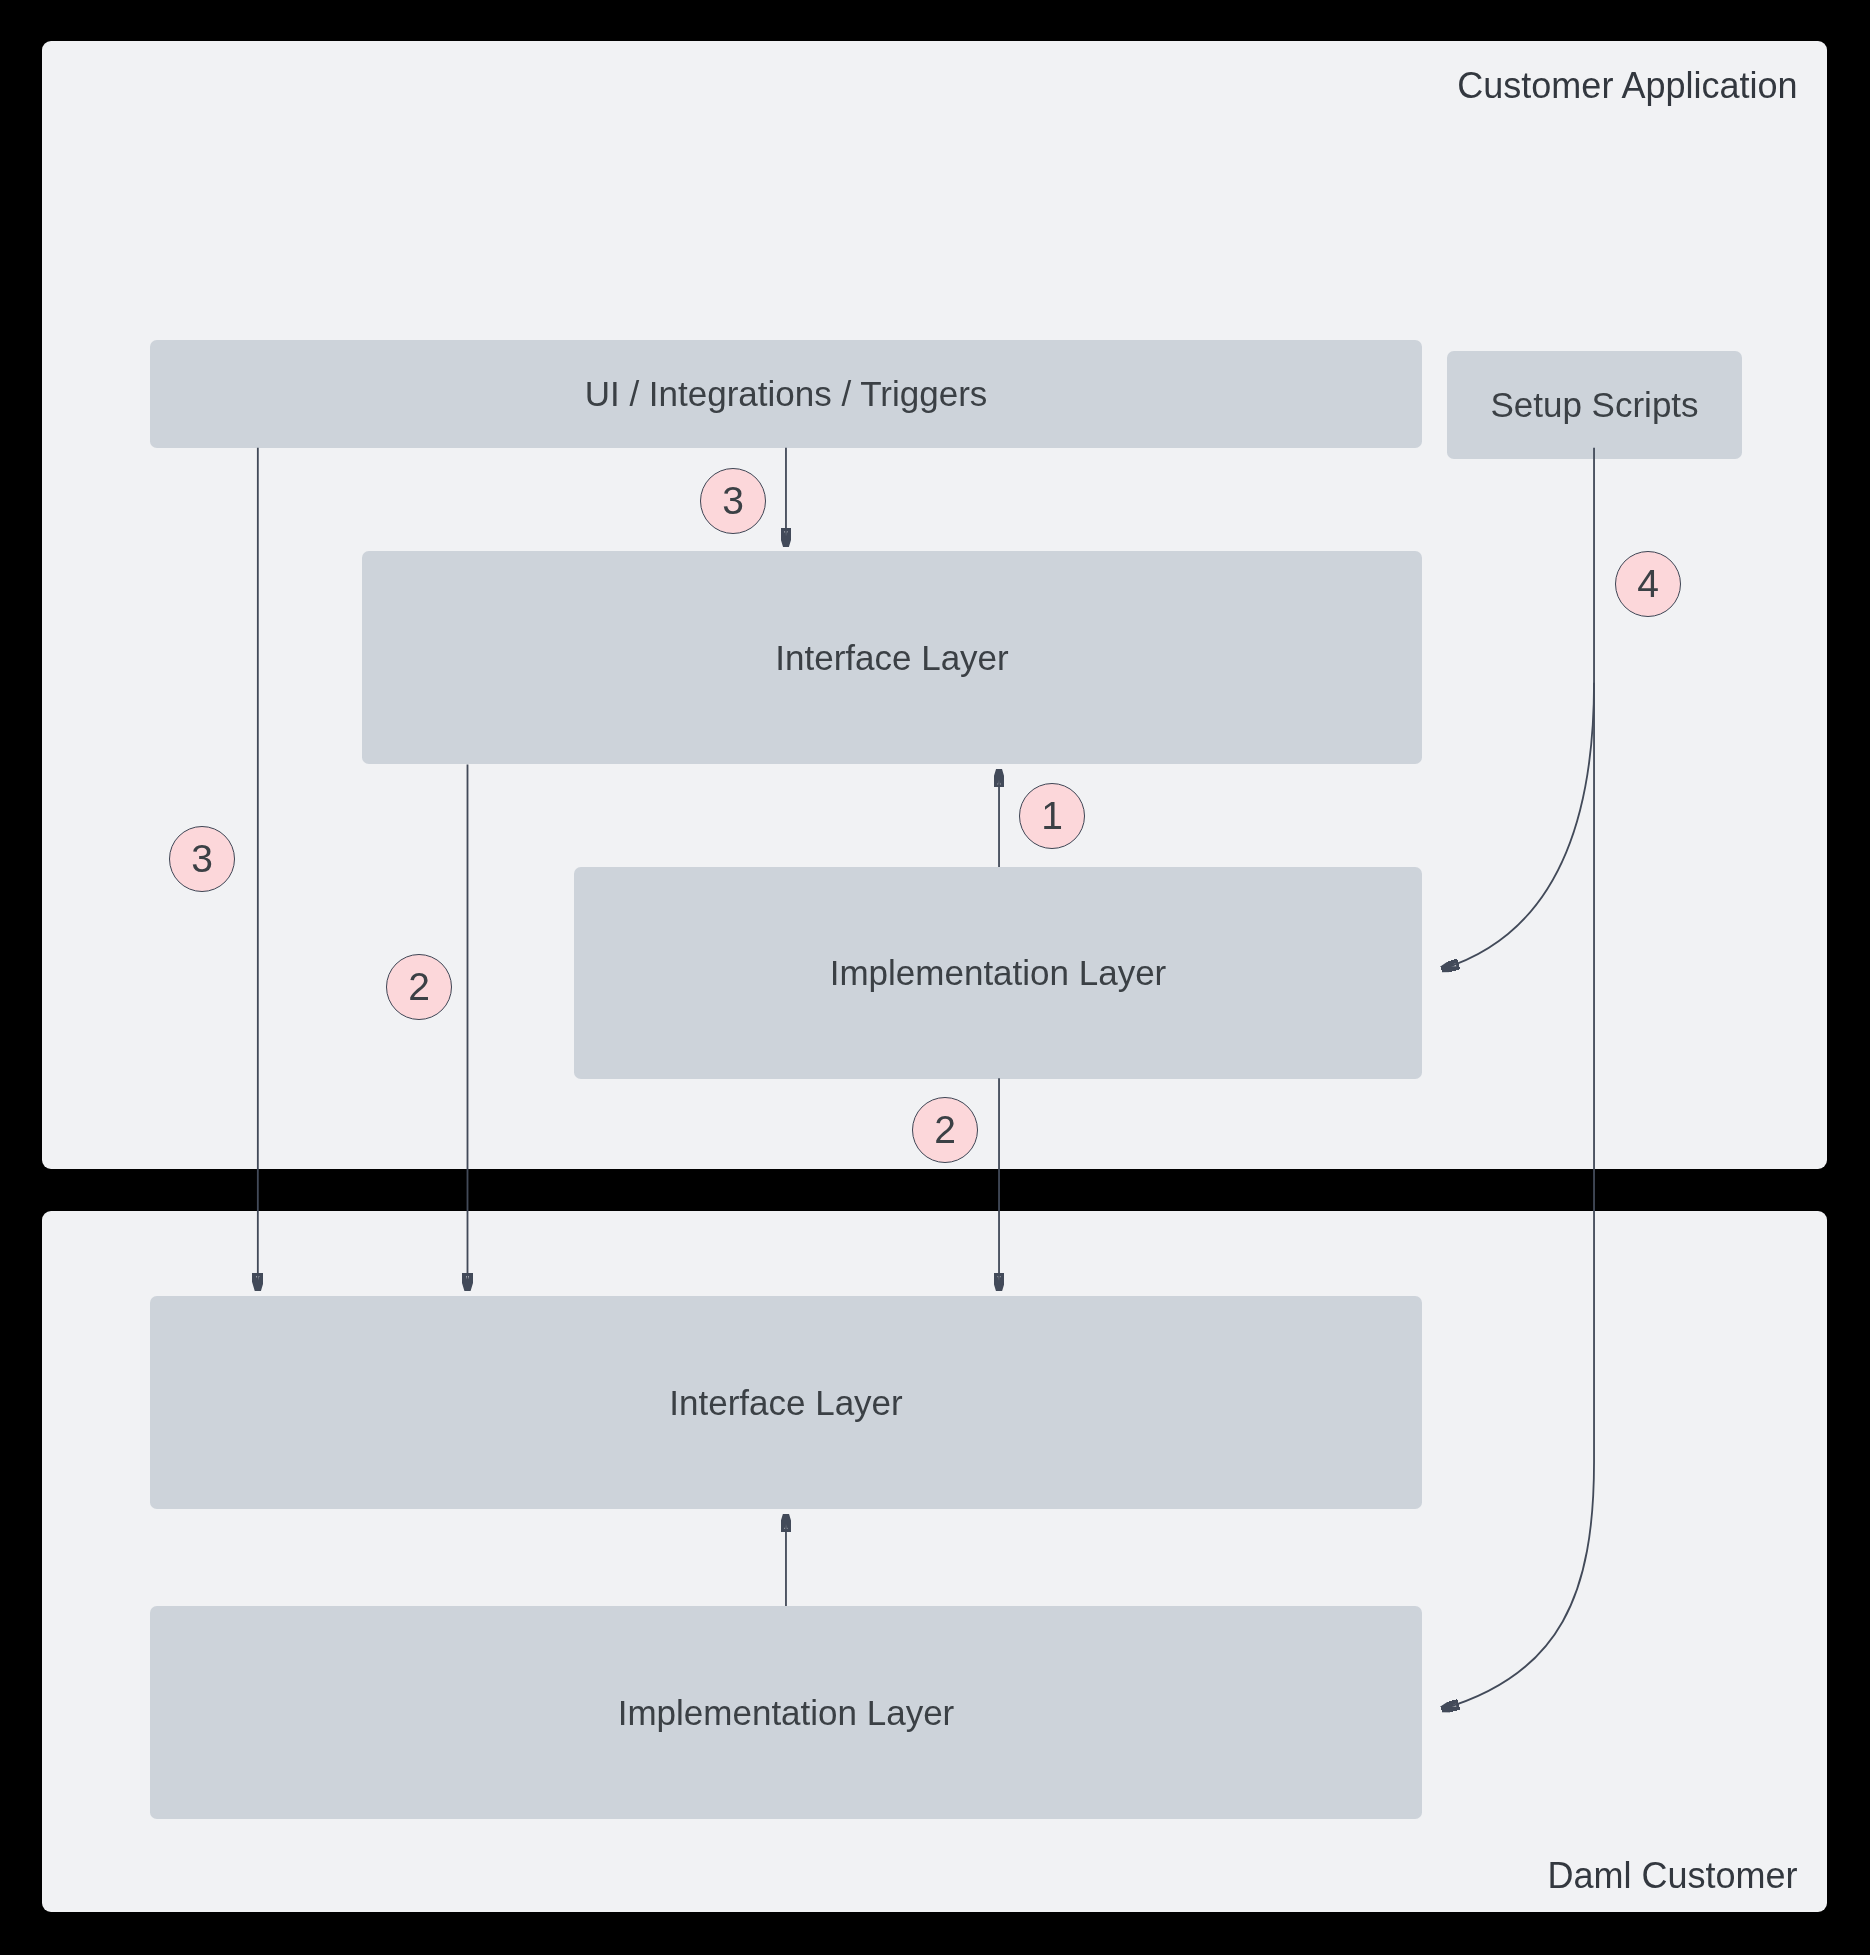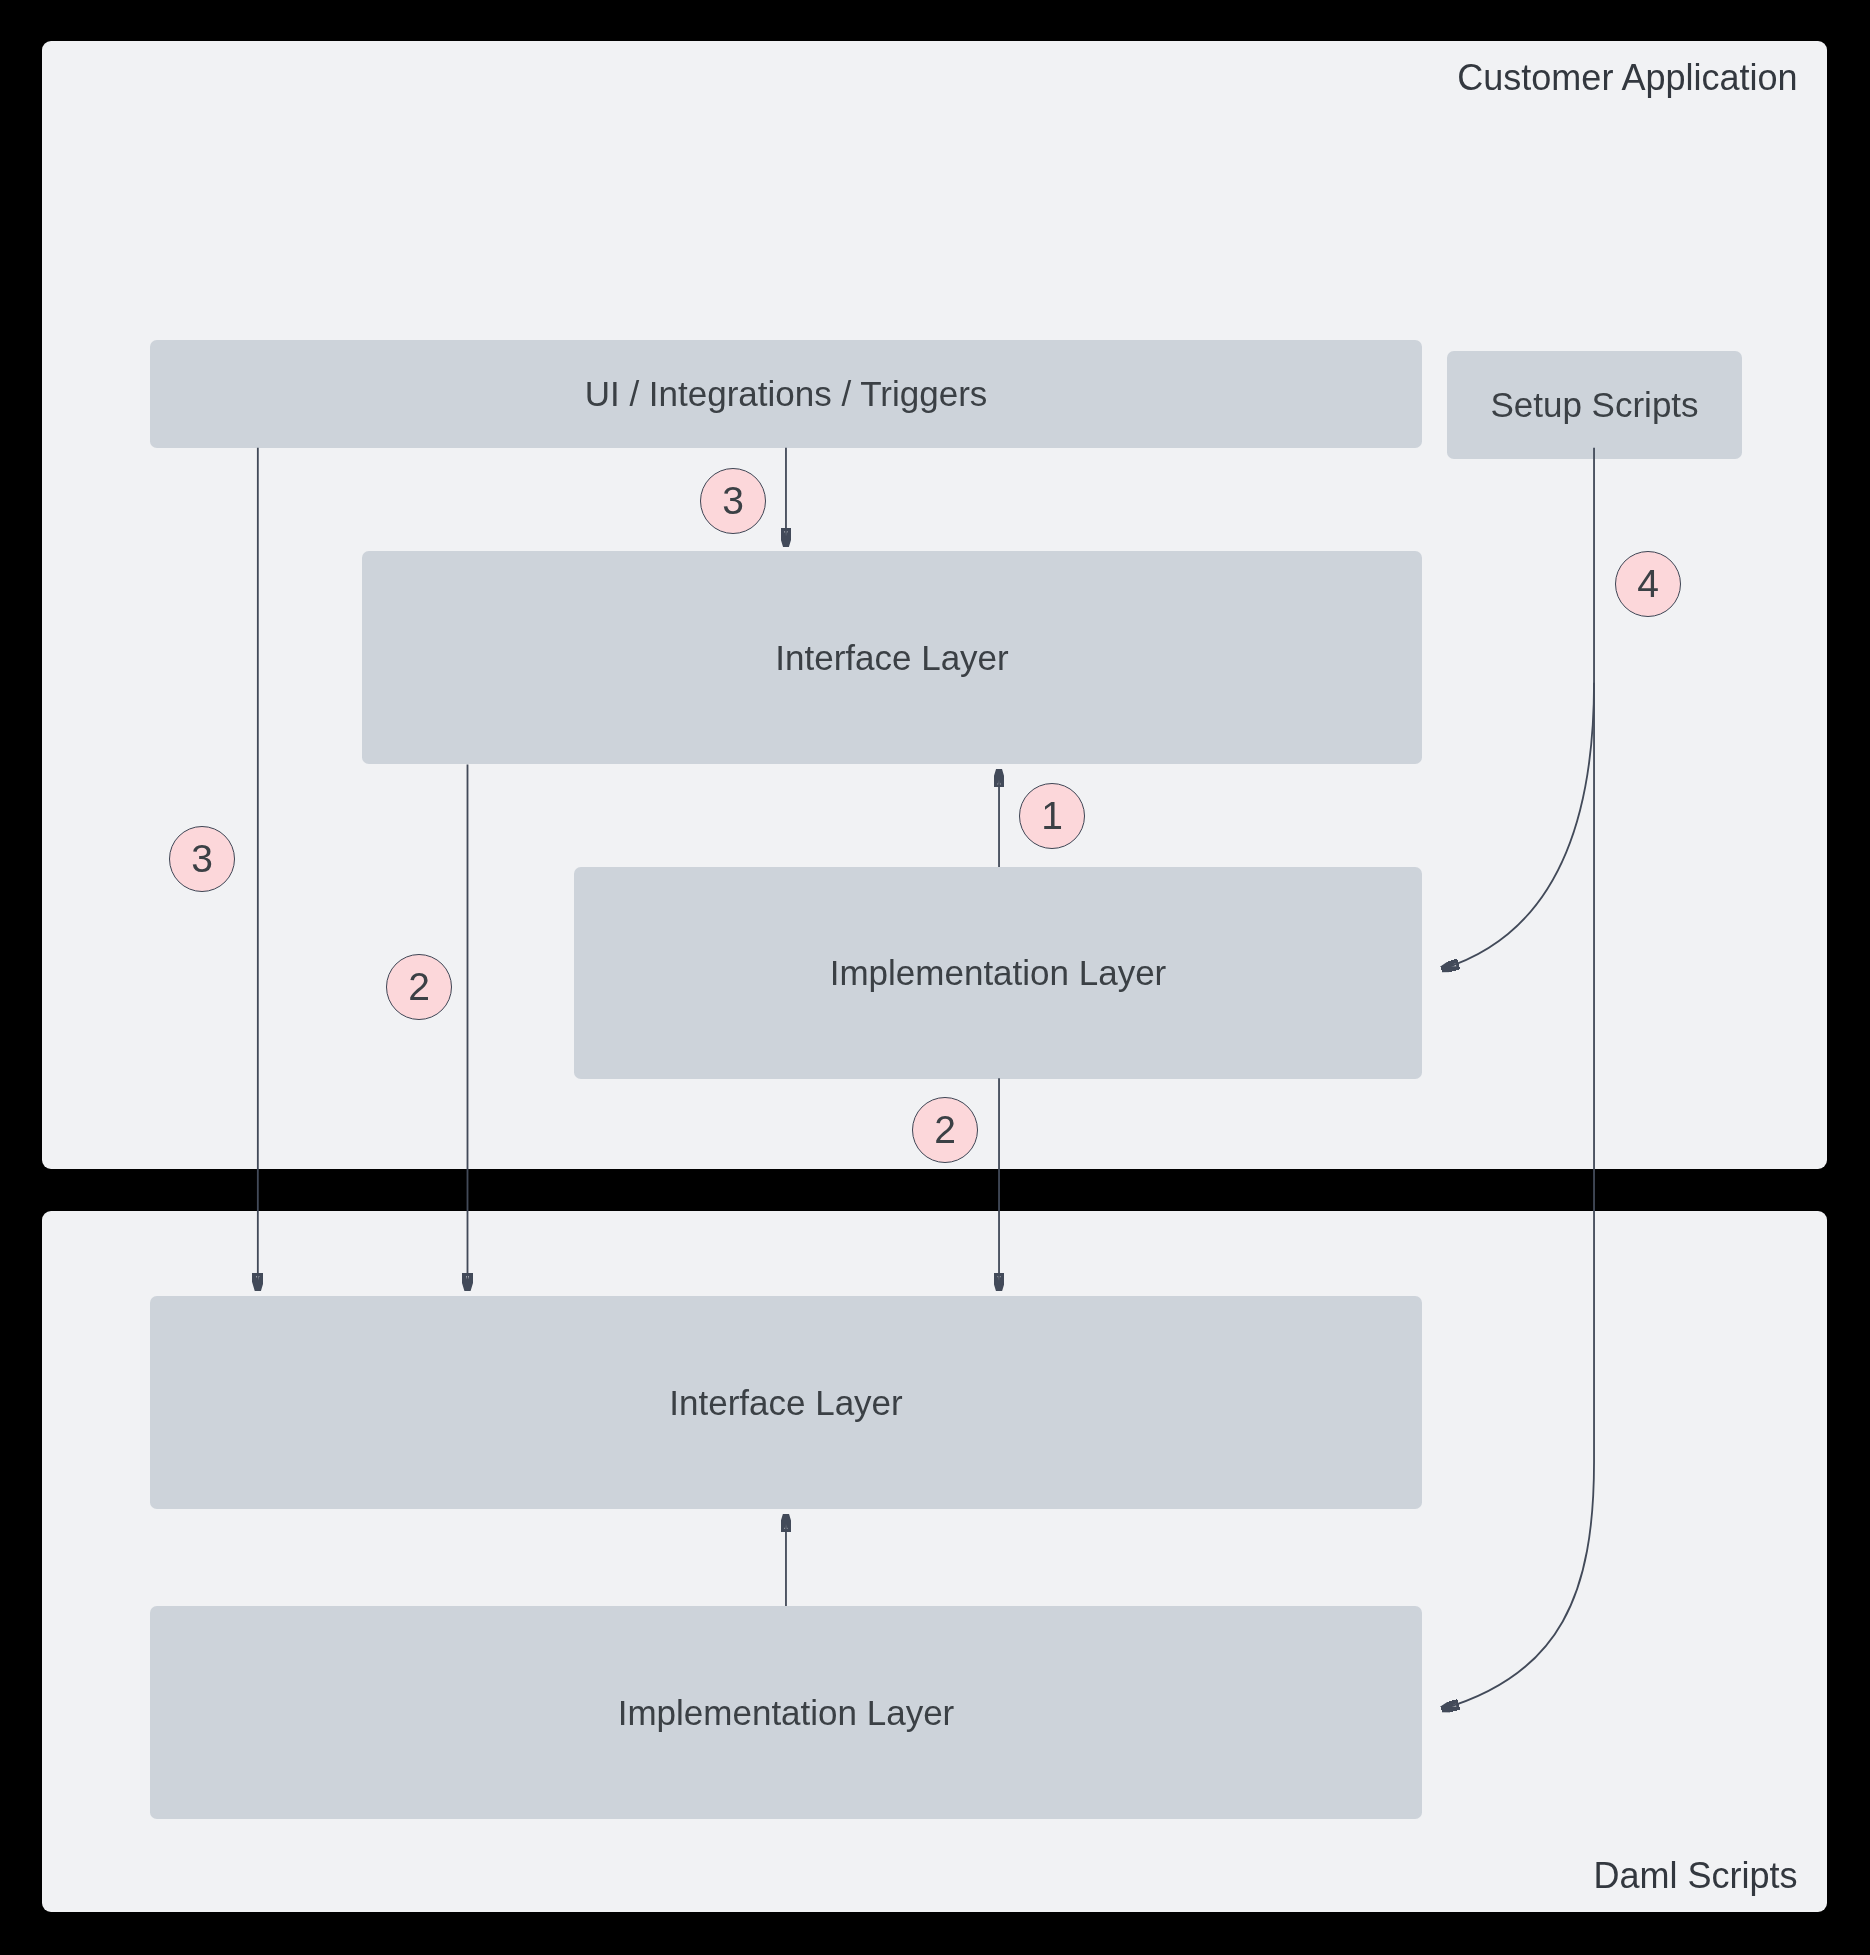--- a/index.html
+++ b/index.html
@@ -63,25 +63,25 @@
     stroke-width: 3.2;
     fill: none;
   }
 </style>
 </head>
 <body>
 
 <div class="stage">
 
   <div class="container" style="left:42px; top:41px; width:1785px; height:1128px;">
-    <div class="container-label" style="top:16px; right:29.5px;margin-left:40px;">Customer Application</div>
+    <div class="container-label" style="top:24px; right:29.5px;margin-left:40px;">Customer Application</div>
   </div>
 
   <div class="container" style="left:42px; top:1211px; width:1785px; height:701px;">
-    <div class="container-label" style="bottom:14.7px; right:29.5px;">Daml Scripts</div>
+    <div class="container-label" style="bottom:14.7px; right:29.5px;">Daml Customer</div>
   </div>
 
   <div class="node" style="left:150px; top:340px; width:1272px; height:108px;">UI / Integrations / Triggers</div>
 
   <div class="node" style="left:1447px; top:340px; width:295px; height:108px;margin-top:11px;">Setup Scripts</div>
 
   <div class="node" style="left:362px; top:551px; width:1060px; height:213px;">Interface Layer</div>
 
   <div class="node" style="left:574px; top:867px; width:848px; height:212px;">Implementation Layer</div>
 

